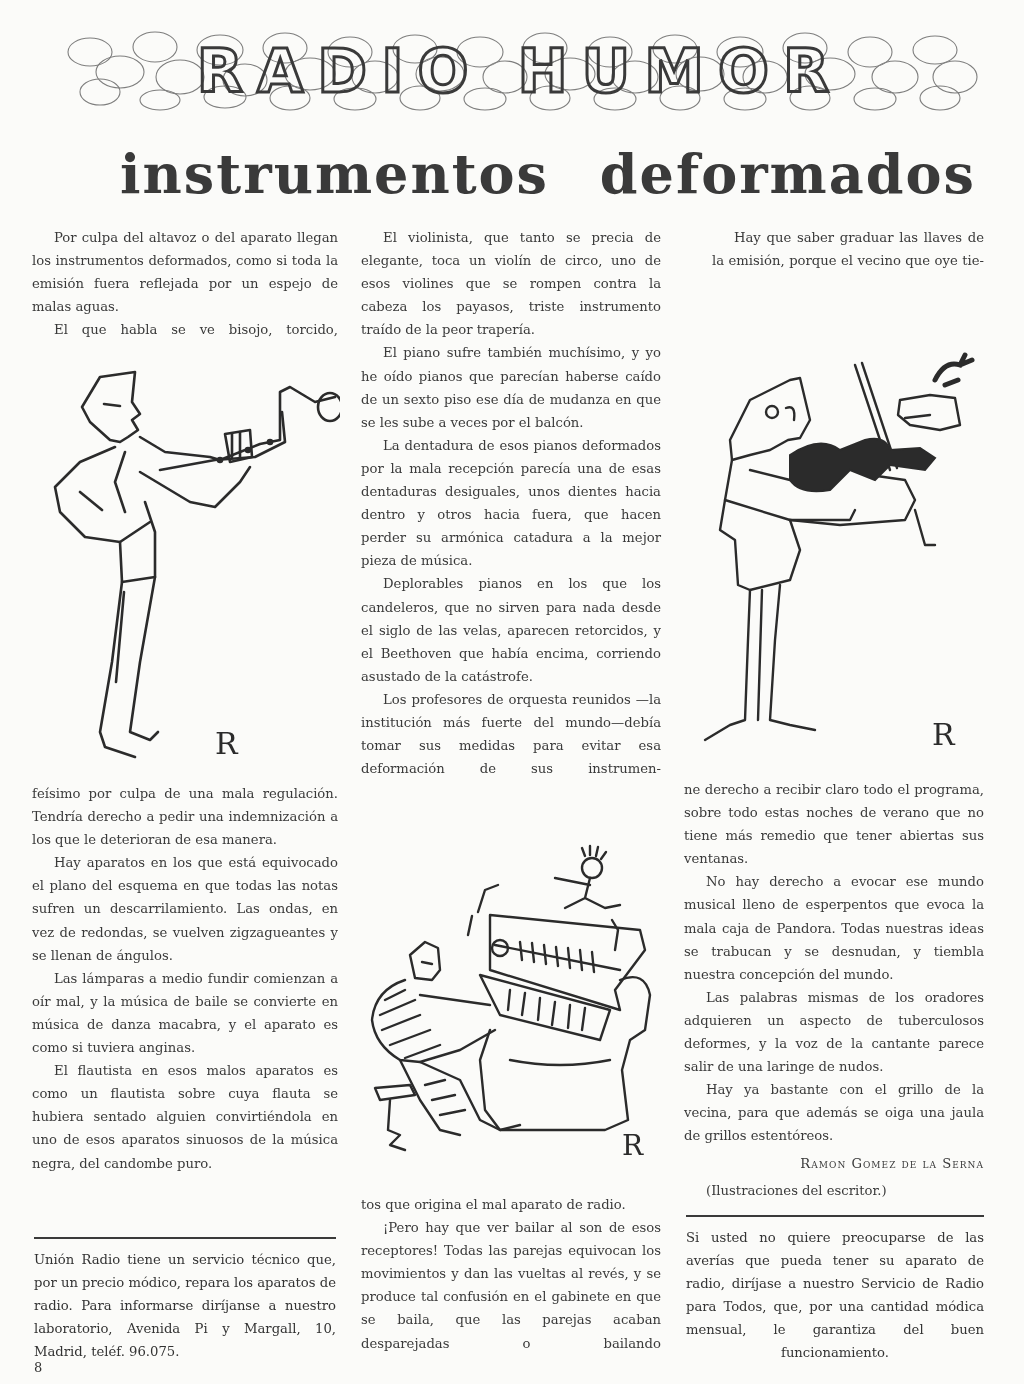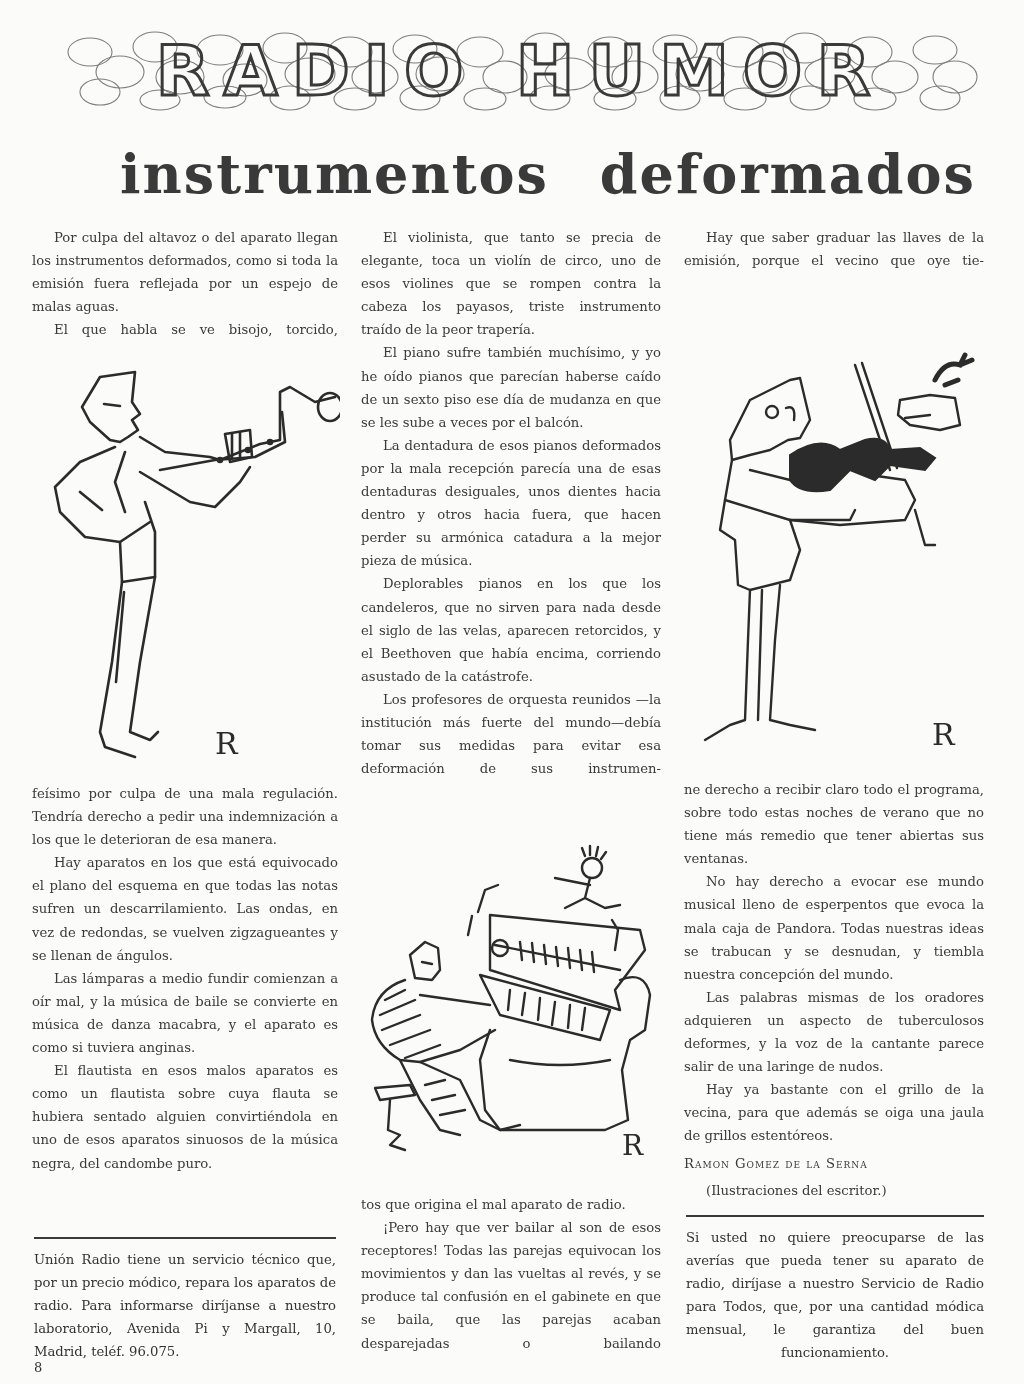--- a/index.html
+++ b/index.html
@@ -7,40 +7,40 @@
       width: 1024px; height: 1384px; position: relative; overflow: hidden;
       background: #fbfbf9; color: #2a2a2a;
       font-family: "DejaVu Serif", serif;
     }
     .masthead {
       position: absolute; left: 60px; top: 22px; width: 920px; height: 92px;
     }
     .masthead svg { position: absolute; left: 0; top: 0; }
     .masthead-text {
       position: absolute; left: 0; top: 4px; width: 920px; text-align: center;
-      font-family: "DejaVu Sans", sans-serif; font-size: 70px; letter-spacing: 14px;
+      font-family: "DejaVu Sans", sans-serif; font-size: 60px; letter-spacing: 14px;
       color: transparent; -webkit-text-stroke: 3px #3a3a3a; font-weight: bold;
       line-height: 90px;
     }
     .article-title {
       position: absolute; left: 0; top: 142px; width: 1024px; text-align: center;
       font-family: "DejaVu Serif", serif; font-weight: bold; font-size: 54px;
       color: #3a3a3a; letter-spacing: 2px; word-spacing: 30px; margin: 0; padding-left: 36px;
     }
     .col {
       position: absolute; font-size: 13.2px; line-height: 23.1px;
       text-align: justify; color: #3a3a3a;
     }
     .col p { margin: 0; text-indent: 22px; }
     .col p.noindent { text-indent: 0; }
     .col1 { left: 32px; width: 306px; }
     .col2 { left: 361px; width: 300px; }
     .col3 { left: 684px; width: 300px; }
     .signature {
-      text-align: left; font-variant: small-caps; letter-spacing: 1px;
+      text-align: right; font-variant: small-caps; letter-spacing: 1px;
       margin-top: 4px !important; text-indent: 0 !important;
     }
     .credit { text-indent: 16px; margin-top: 4px !important; }
     .rule {
       position: absolute; height: 2px; background: #3a3a3a;
     }
     .notice {
       position: absolute; font-weight: normal; font-size: 13.2px; line-height: 23px;
       text-align: justify; color: #333;
     }
@@ -200,21 +200,21 @@
     <text x="262" y="325" font-family="DejaVu Serif, serif" font-size="28" fill="#2b2b2b">R</text>
   </svg>
 </div>
 
 <div class="col col2" style="top:1193px;">
   <p class="noindent">tos que origina el mal aparato de radio.</p>
   <p style="text-align-last: justify;">¡Pero hay que ver bailar al son de esos receptores! Todas las parejas equivocan los movimientos y dan las vueltas al revés, y se produce tal confusión en el gabinete en que se baila, que las parejas acaban desparejadas o bailando</p>
 </div>
 
 <div class="col col3" style="top:226px;">
-  <p style="text-align-last: justify;">Hay que saber graduar las llaves de la emisión, porque el vecino que oye tie-</p>
+  <p style="text-align-last: justify; margin-left: 28px;">Hay que saber graduar las llaves de la emisión, porque el vecino que oye tie-</p>
 </div>
 
 <div class="illus" style="left:690px; top:340px;">
   <svg width="300" height="420" viewBox="0 0 300 420">
     <g fill="none" stroke="#2b2b2b" stroke-width="2.4" stroke-linecap="round" stroke-linejoin="round">
 
       <path d="M40 100 L60 60 L100 40 L110 38 L120 80 L110 98 L98 100 L80 110 L60 115 L42 120 Z"></path>
       <circle cx="82" cy="72" r="6"></circle>
       <path d="M96 68 Q106 64 104 80"></path>
 

